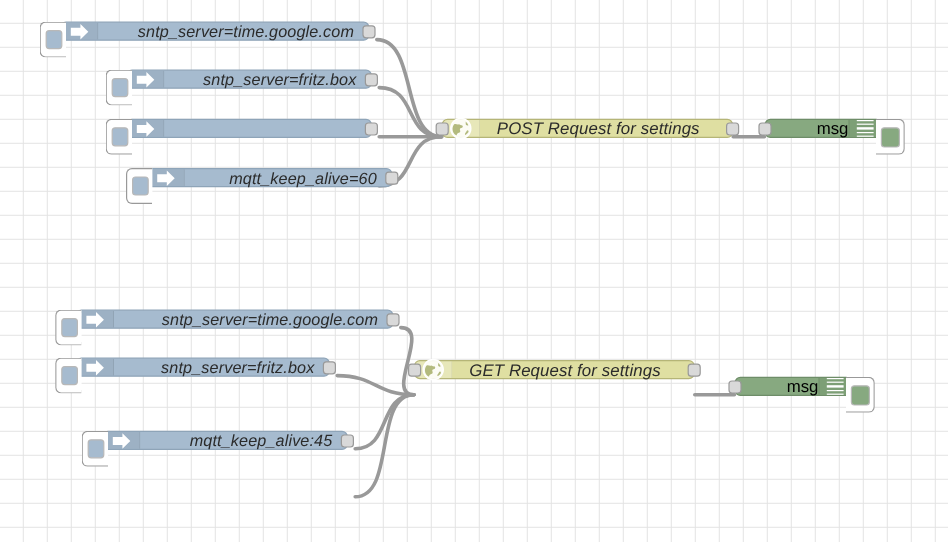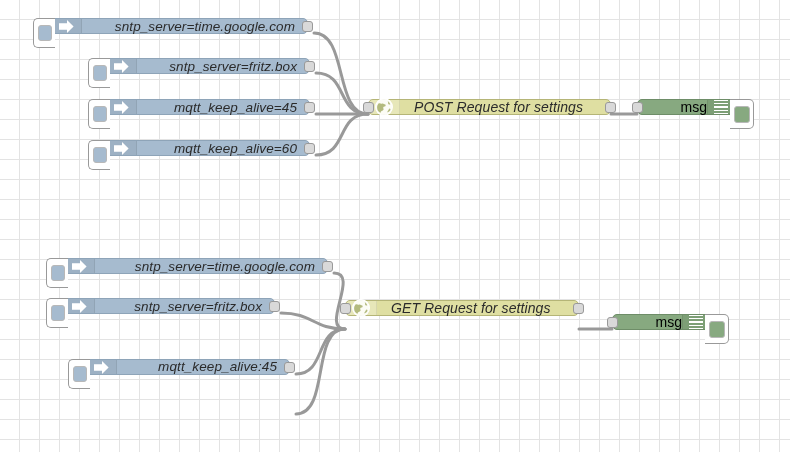--- a/index.html
+++ b/index.html
@@ -192,25 +192,24 @@
 
   <div class="node inject" style="left:105px;top:99px;width:205px;">
     <div class="btn-holder">
         <div class="btn-inner"></div>
       </div>
     <div class="icon-box">
       <svg width="17" height="15" viewBox="0 0 17 15">
         <path d="M1 4.2 h8 V1 l6.6 6.5 L9 14 v-3.2 H1 z" fill="#ffffff"></path>
       </svg>
     </div>
-    <div class="label">mqtt_keep_alive=45</div>
-    <div class="port out"></div>
-  </div>
-
-  <div class="node inject" style="left:105px;top:140px;width:205px;">
+    <div class="port out"></div>
+  </div>
+
+  <div class="node inject" style="left:122px;top:140px;width:205px;">
     <div class="btn-holder">
         <div class="btn-inner"></div>
       </div>
     <div class="icon-box">
       <svg width="17" height="15" viewBox="0 0 17 15">
         <path d="M1 4.2 h8 V1 l6.6 6.5 L9 14 v-3.2 H1 z" fill="#ffffff"></path>
       </svg>
     </div>
     <div class="label">mqtt_keep_alive=60</div>
     <div class="port out"></div>
@@ -265,21 +264,21 @@
       </div>
     <div class="icon-box">
       <svg width="17" height="15" viewBox="0 0 17 15">
         <path d="M1 4.2 h8 V1 l6.6 6.5 L9 14 v-3.2 H1 z" fill="#ffffff"></path>
       </svg>
     </div>
     <div class="label">sntp_server=fritz.box</div>
     <div class="port out"></div>
   </div>
 
-  <div class="node inject" style="left:85px;top:359px;width:205px;align-items:flex-end;">
+  <div class="node inject" style="left:85px;top:359px;width:205px;">
     <div class="btn-holder">
         <div class="btn-inner"></div>
       </div>
     <div class="icon-box">
       <svg width="17" height="15" viewBox="0 0 17 15">
         <path d="M1 4.2 h8 V1 l6.6 6.5 L9 14 v-3.2 H1 z" fill="#ffffff"></path>
       </svg>
     </div>
     <div class="label">mqtt_keep_alive:45</div>
     <div class="port out"></div>

